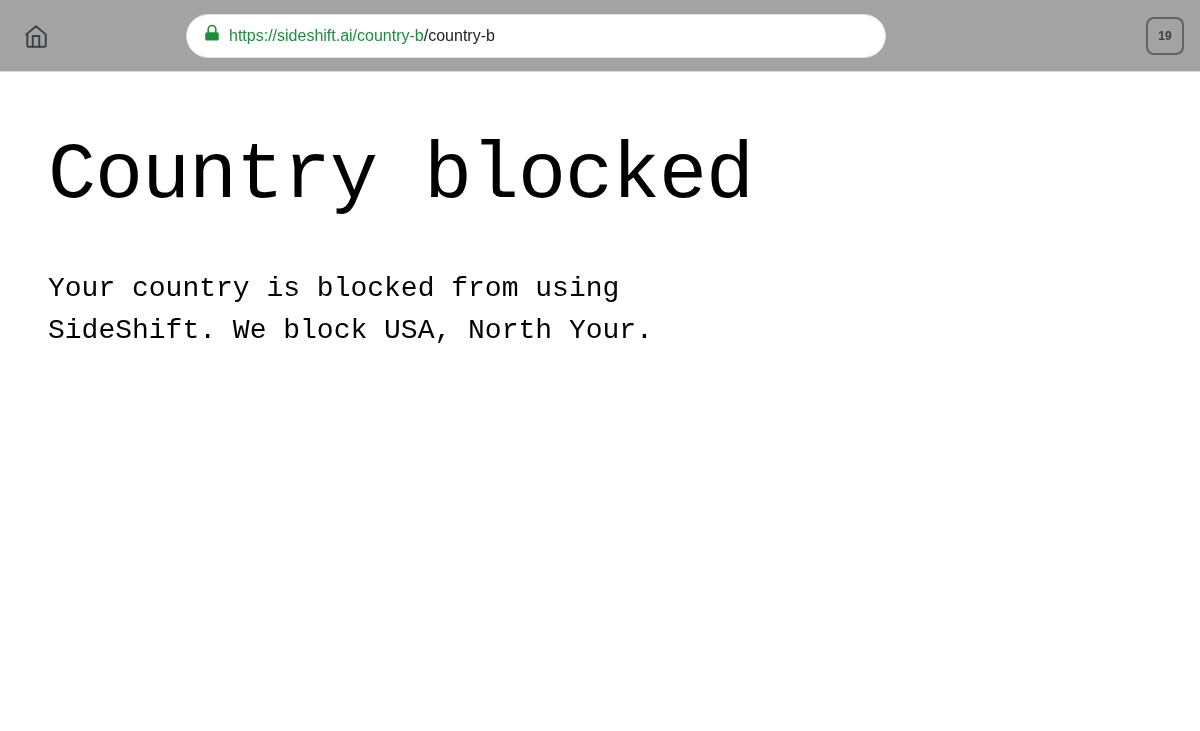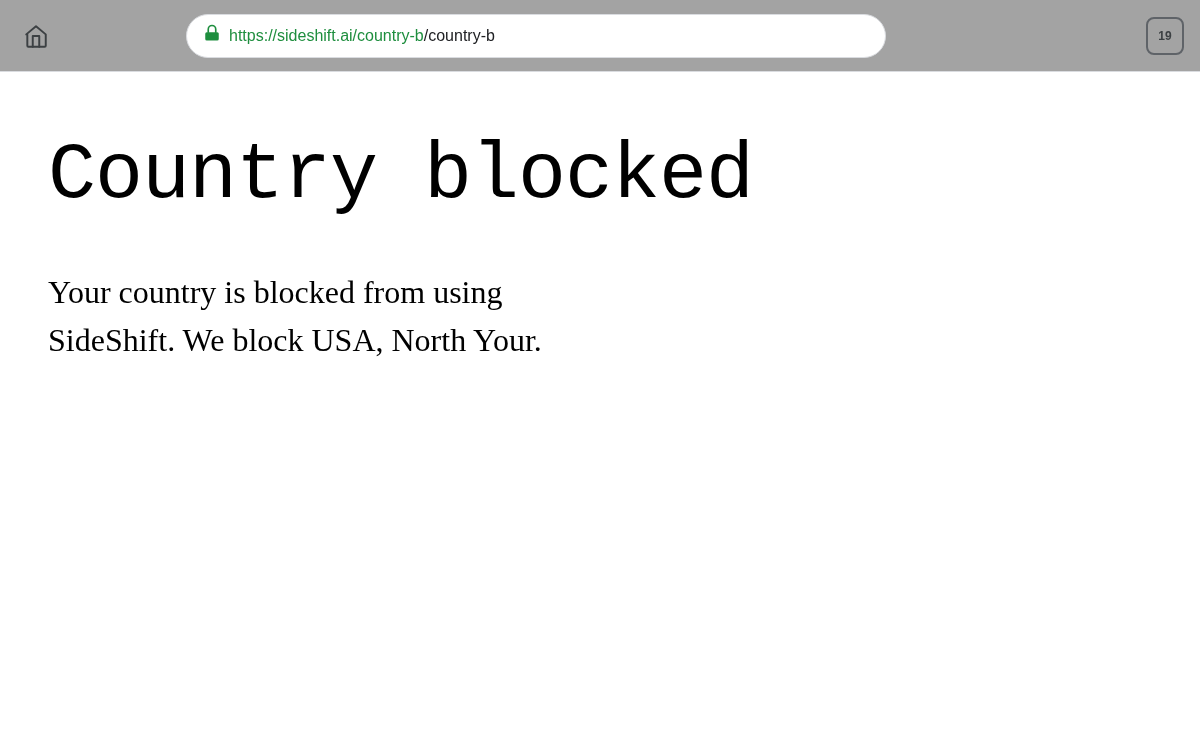--- a/index.html
+++ b/index.html
@@ -102,22 +102,22 @@
       font-family: 'Courier New', Courier, monospace;
       font-size: 80px;
       font-weight: 400;
       color: #000000;
       letter-spacing: -1px;
       line-height: 1.1;
       margin-bottom: 48px;
     }
 
     .page-description {
-      font-family: Liberation Serif, serif;
-      font-size: 32px;
+      font-family: Liberation Mono, monospace;
+      font-size: 28px;
       font-weight: 400;
       color: #000000;
       line-height: 1.5;
       max-width: 800px;
     }
   </style>
 </head>
 <body>
 
 <div class="browser-chrome">

